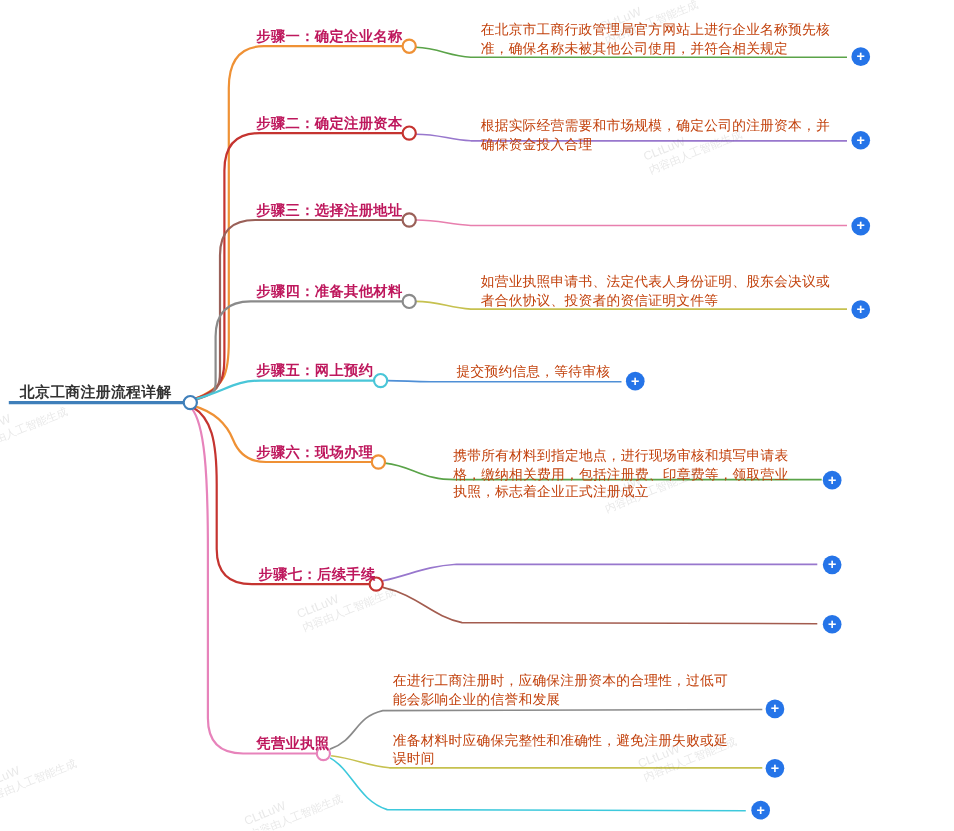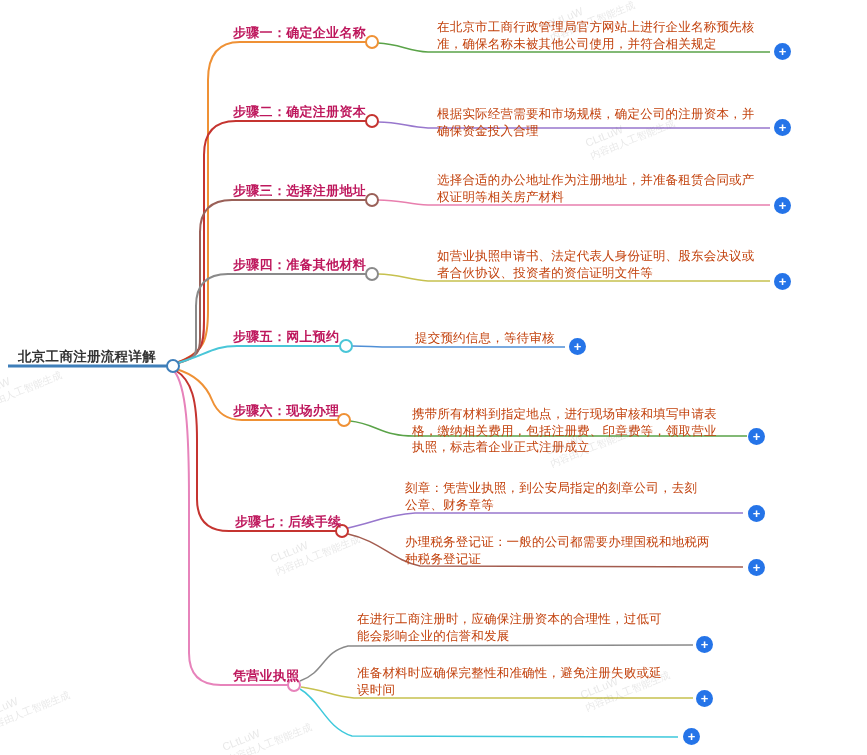--- a/index.html
+++ b/index.html
@@ -67,26 +67,23 @@
   <div class="node-label" style="left:233px;top:103px">步骤二：确定注册资本</div>
   <div class="node-label" style="left:233px;top:182px">步骤三：选择注册地址</div>
   <div class="node-label" style="left:233px;top:256px">步骤四：准备其他材料</div>
   <div class="node-label" style="left:233px;top:328px">步骤五：网上预约</div>
   <div class="node-label" style="left:233px;top:402px">步骤六：现场办理</div>
   <div class="node-label" style="left:235px;top:513px">步骤七：后续手续</div>
   <div class="node-label" style="left:233px;top:667px">凭营业执照</div>
 
   <div class="detail-text" style="left:437px;top:19px;width:320px">在北京市工商行政管理局官方网站上进行企业名称预先核准，确保名称未被其他公司使用，并符合相关规定</div>
   <div class="detail-text" style="left:437px;top:106px;width:320px">根据实际经营需要和市场规模，确定公司的注册资本，并确保资金投入合理</div>
-  <div class="detail-text" style="left:437px;top:172px;width:320px">选择合适的办公地址作为注册地址，并准备租赁合同或产权证明等相关房产材料</div>
   <div class="detail-text" style="left:437px;top:248px;width:320px">如营业执照申请书、法定代表人身份证明、股东会决议或者合伙协议、投资者的资信证明文件等</div>
   <div class="detail-text" style="left:415px;top:330px">提交预约信息，等待审核</div>
   <div class="detail-text" style="left:412px;top:406px;width:314px">携带所有材料到指定地点，进行现场审核和填写申请表格，缴纳相关费用，包括注册费、印章费等，领取营业执照，标志着企业正式注册成立</div>
-  <div class="detail-text" style="left:405px;top:480px;width:302px">刻章：凭营业执照，到公安局指定的刻章公司，去刻公章、财务章等</div>
-  <div class="detail-text" style="left:405px;top:534px;width:317px">办理税务登记证：一般的公司都需要办理国税和地税两种税务登记证</div>
   <div class="detail-text" style="left:357px;top:611px;width:317px">在进行工商注册时，应确保注册资本的合理性，过低可能会影响企业的信誉和发展</div>
   <div class="detail-text" style="left:357px;top:665px;width:317px">准备材料时应确保完整性和准确性，避免注册失败或延误时间</div>
 
   <div class="plus" style="left: 774px; top: 43px; background-color: rgb(37, 116, 232);">
       <span>+</span>
     </div>
   <div class="plus" style="left: 774px; top: 119px; background-color: rgb(37, 116, 232);">
       <span>+</span>
     </div>
   <div class="plus" style="left: 774px; top: 197px; background-color: rgb(37, 116, 232);">

